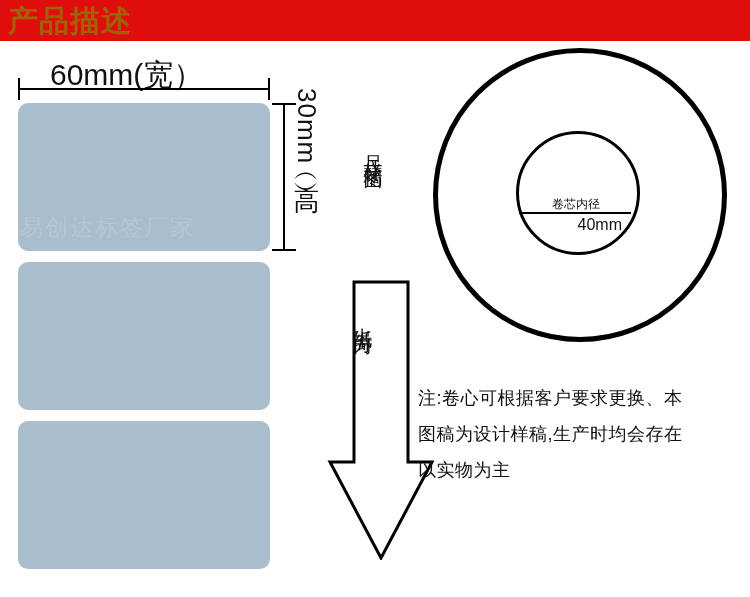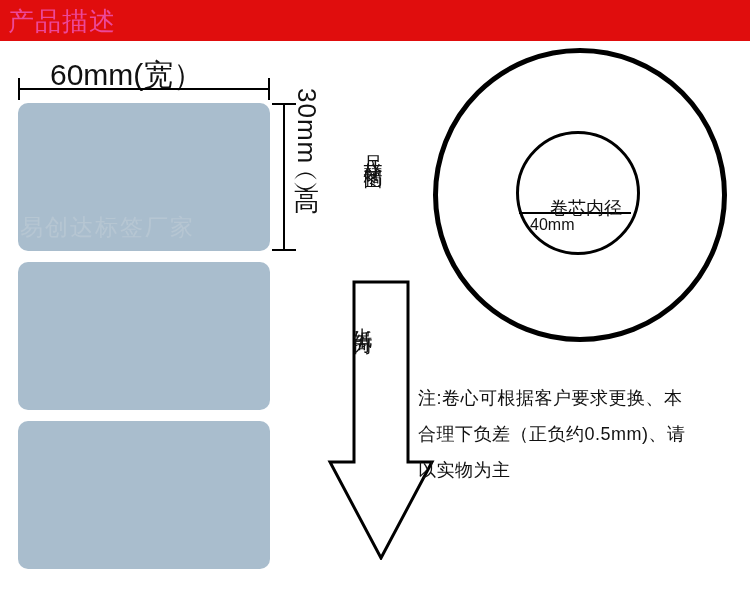--- a/index.html
+++ b/index.html
@@ -21,23 +21,23 @@
     left: 0;
     top: 0;
     width: 750px;
     height: 41px;
     background: #e00d0d;
   }
   #header-title {
     position: absolute;
     left: 8px;
     top: 4px;
-    font-size: 26px;
-    font-weight: normal;
-    color: #ec4899;
+    font-size: 30px;
+    font-weight: bold;
+    color: #a16207;
     letter-spacing: 1px;
     line-height: 34px;
   }
 
   
   .label-rect {
     position: absolute;
     background: #a9bdcd;
     border-radius: 10px;
     left: 18px;
@@ -190,30 +190,30 @@
     top: 212px;
     width: 112px;
     height: 2px;
     background: #000;
   }
   #core-label {
     position: absolute;
     left: 530px;
     top: 196px;
     width: 92px;
-    text-align: right;
-    font-size: 18px;
+    text-align: center;
+    font-size: 12px;
     color: #111;
   }
   #core-size {
     position: absolute;
     left: 530px;
     top: 216px;
     width: 92px;
-    text-align: left;
+    text-align: right;
     font-size: 16px;
     color: #111;
   }
 
   
   #note-block {
     position: absolute;
     left: 418px;
     top: 380px;
     width: 316px;
@@ -255,15 +255,15 @@
 <div id="arrow-caption">出纸方向</div>
 
 <div id="roll-outer"></div>
 <div id="roll-inner"></div>
 <div id="roll-inner-line"></div>
 <div id="core-label">卷芯内径</div>
 <div id="core-size">40mm</div>
 
 <div id="note-block">
   <div>注:卷心可根据客户要求更换、本</div>
-  <div>合理下负差（正负约0.5mm)、请</div>
+  <div>图稿为设计样稿,生产时均会存在</div>
   <div>以实物为主</div>
 </div>
 
 </body></html>

